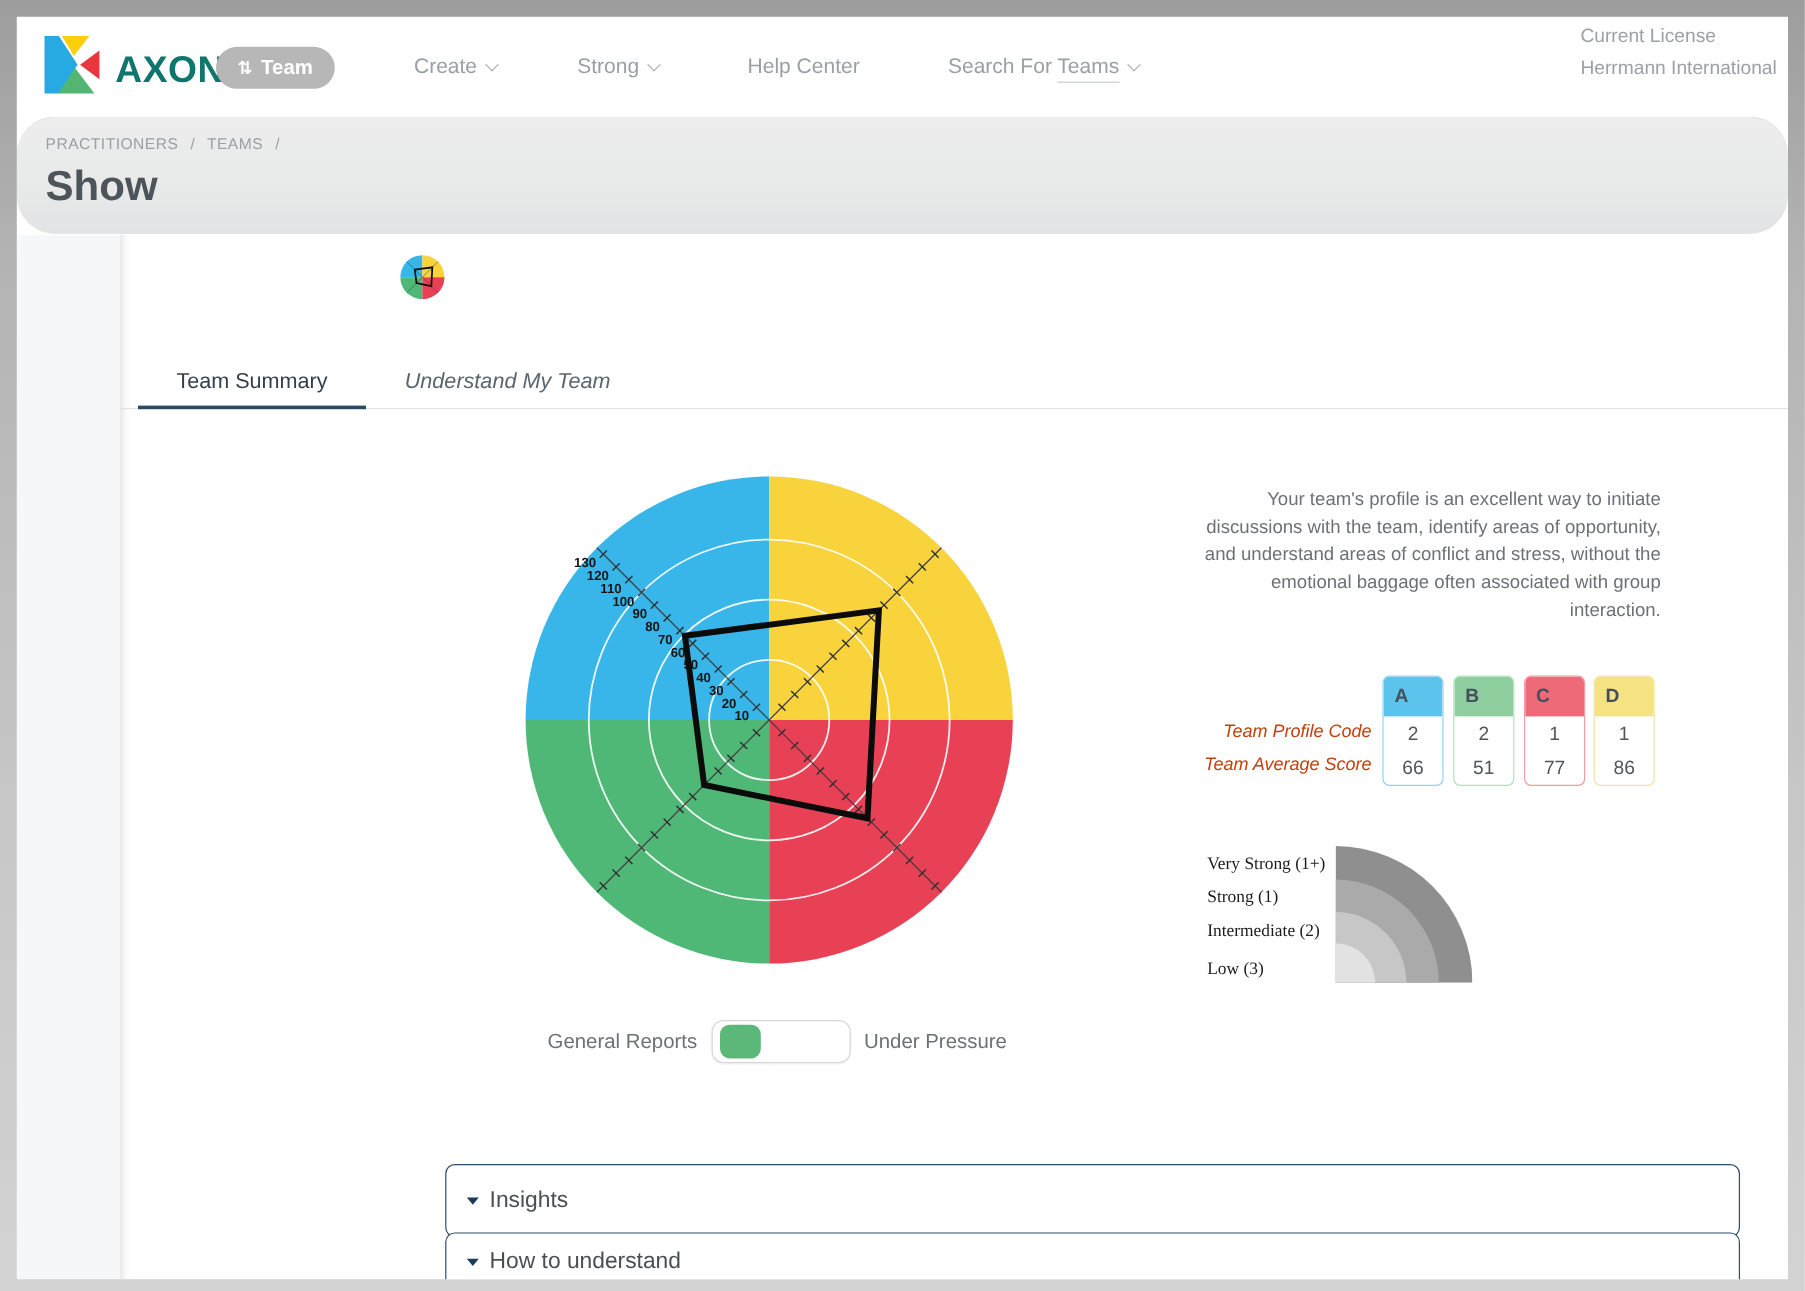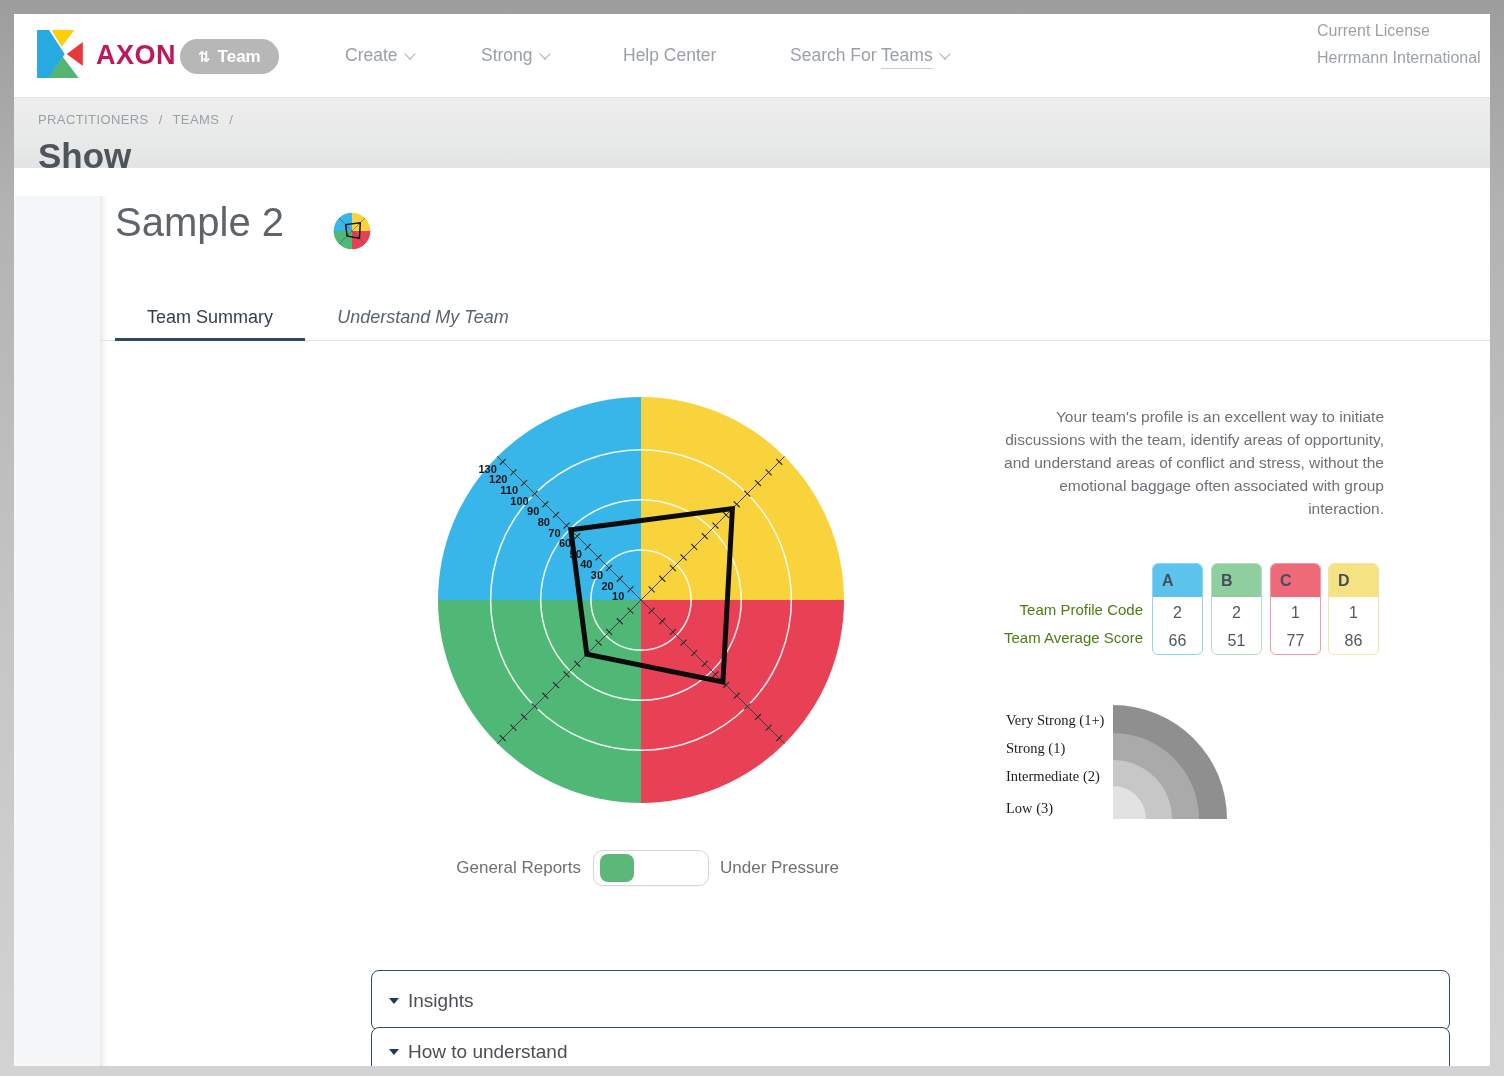--- a/index.html
+++ b/index.html
@@ -6,33 +6,33 @@
   body{
     width:1504px;height:1076px;position:relative;overflow:hidden;
     background:linear-gradient(180deg,#9d9d9d 0%,#b3b3b3 20%,#c6c6c6 60%,#d3d3d3 100%);
     font-family:"Liberation Sans","DejaVu Sans",sans-serif;
   }
   .window{position:absolute;left:14px;top:14px;width:1476px;height:1052px;background:#fff;overflow:hidden;}
 
   
   .navbar{position:absolute;left:0;top:0;right:0;height:83px;background:#fff;}
   .logo{position:absolute;left:21px;top:14px;width:52px;height:52px;}
-  .brand{position:absolute;left:82px;top:26px;font-size:27px;font-weight:bold;color:#be185d;letter-spacing:.5px;}
+  .brand{position:absolute;left:82px;top:26px;font-size:31px;font-weight:bold;color:#0f766e;letter-spacing:.5px;}
   .admin-pill{position:absolute;left:166px;top:25px;height:35px;padding:0 18px;border:none;border-radius:18px;
     background:#b7b7b7;color:#fff;font-size:17px;font-weight:bold;font-family:inherit;display:flex;align-items:center;gap:7px;cursor:pointer;}
   .admin-icon{font-size:15px;font-weight:bold;}
   .nav-item{position:absolute;top:31px;font-size:17.5px;color:#9aa0a6;text-decoration:none;cursor:pointer;white-space:nowrap;}
   .caret{display:inline-block;width:7px;height:7px;border-right:1.6px solid #a7adb3;border-bottom:1.6px solid #a7adb3;
     transform:rotate(45deg);margin-left:8px;vertical-align:3px;}
   .search-entity{border-bottom:1px solid #c9cdd1;padding-bottom:3px;}
   .license{position:absolute;left:1303px;top:3px;width:260px;font-size:16px;line-height:27px;color:#9ba1a7;white-space:nowrap;}
 
   
-  .page-header{position:absolute;left:0;top:83px;right:0;height:71px;
-    background:linear-gradient(180deg,#ededee 0%,#e8e9e9 60%,#e2e3e4 100%);border-top:1px solid #e3e3e3;box-sizing:border-box;}
+  .page-header{position:absolute;left:0;top:83px;right:0;height:98px;
+    background:linear-gradient(180deg,#ededee 0%,#e8e9e9 60%,#e2e3e4 100%);border-top:1px solid #e3e3e3;box-sizing:border-box;border-radius:32px;}
   .breadcrumb{position:absolute;left:24px;top:14px;font-size:13px;letter-spacing:.4px;color:#9aa0a6;}
   .breadcrumb span{margin-right:6px;}
   .page-heading{position:absolute;left:24px;top:38px;font-size:35px;font-weight:bold;color:#4d545a;}
 
   
   .main{position:absolute;left:0;top:182px;right:0;bottom:0;background:#f6f7f9;}
   .content{position:absolute;left:86px;top:0;right:0;bottom:0;background:#fff;
     box-shadow:inset 9px 0 9px -9px rgba(0,0,0,.18);}
 
   .team-title{position:absolute;left:15px;top:4px;font-size:40px;color:#5f6469;}
@@ -48,21 +48,21 @@
 
   .toggle-label{position:absolute;top:662px;font-size:17px;color:#6d7176;line-height:20px;}
   .toggle-label.left{left:300px;width:181px;text-align:right;}
   .toggle-label.right{left:620px;}
   .profile-toggle{position:absolute;left:493px;top:654px;width:116px;height:36px;background:#fff;border:1px solid #d6d6d6;
     border-radius:10px;box-sizing:border-box;cursor:pointer;box-shadow:0 1px 2px rgba(0,0,0,.04);}
   .toggle-knob{position:absolute;left:6px;top:3px;width:34px;height:28px;border-radius:8px;background:#5cb878;}
 
   .team-desc{position:absolute;left:901px;top:209px;width:383px;text-align:right;font-size:15.5px;line-height:23px;color:#6d7176;}
 
-  .tbl-label{position:absolute;left:860px;width:183px;text-align:right;font-size:15px;color:#4d7c0f;line-height:20px;}
+  .tbl-label{position:absolute;left:860px;width:183px;text-align:right;font-size:15px;color:#c2410c;line-height:20px;font-style:italic;}
   .score-col{position:absolute;top:367px;width:51px;height:92px;border:1px solid #ccc;border-radius:6px;background:#fff;
     overflow:hidden;box-sizing:border-box;}
   .score-col-header{height:33px;line-height:33px;padding-left:9px;font-weight:bold;font-size:16px;color:#46505c;}
   .score-val{height:28px;line-height:28px;text-align:center;font-size:16px;color:#53575c;}
   .score-val.first{margin-top:2px;}
 
   .legend-item{position:absolute;left:906px;font-family:"Liberation Serif","DejaVu Serif",serif;font-size:14.5px;color:#1b1b1b;}
   .legend-arc{position:absolute;left:1013px;top:509px;width:114px;height:114px;}
 
   .accordion{position:absolute;left:271px;width:1079px;background:#fff;border:1px solid #2e4d6b;border-radius:8px;
@@ -117,21 +117,20 @@
       <span>/</span>
       <span>TEAMS</span>
       <span>/</span>
     </div>
     <div class="page-heading">Show</div>
   </div>
 
   <div class="main">
     <div class="content">
 
-      <div class="team-title">Sample 2</div>
       <svg id="mini-chart" class="mini-chart" viewBox="0 0 420 420">
           <path d="M210,210 L210,7 A203,203 0 0 0 7,210 Z" fill="#38b6e9"></path>
           <path d="M210,210 L413,210 A203,203 0 0 0 210,7 Z" fill="#f8d33c"></path>
           <path d="M210,210 L7,210 A203,203 0 0 0 210,413 Z" fill="#50b877"></path>
           <path d="M210,210 L210,413 A203,203 0 0 0 413,210 Z" fill="#e84155"></path>
           <line x1="66.45732341913083" y1="66.45732341913083" x2="353.54267658086917" y2="353.54267658086917" stroke="#3e3e3e" stroke-width="5"></line>
           <line x1="66.45732341913083" y1="353.54267658086917" x2="353.54267658086917" y2="66.45732341913083" stroke="#3e3e3e" stroke-width="5"></line>
           <polygon points="139.8,139.8 301.4,118.6 291.9,291.9 155.8,264.2" fill="none" stroke="#0b0b0b" stroke-width="16" stroke-linejoin="miter"></polygon>
         </svg>
 

